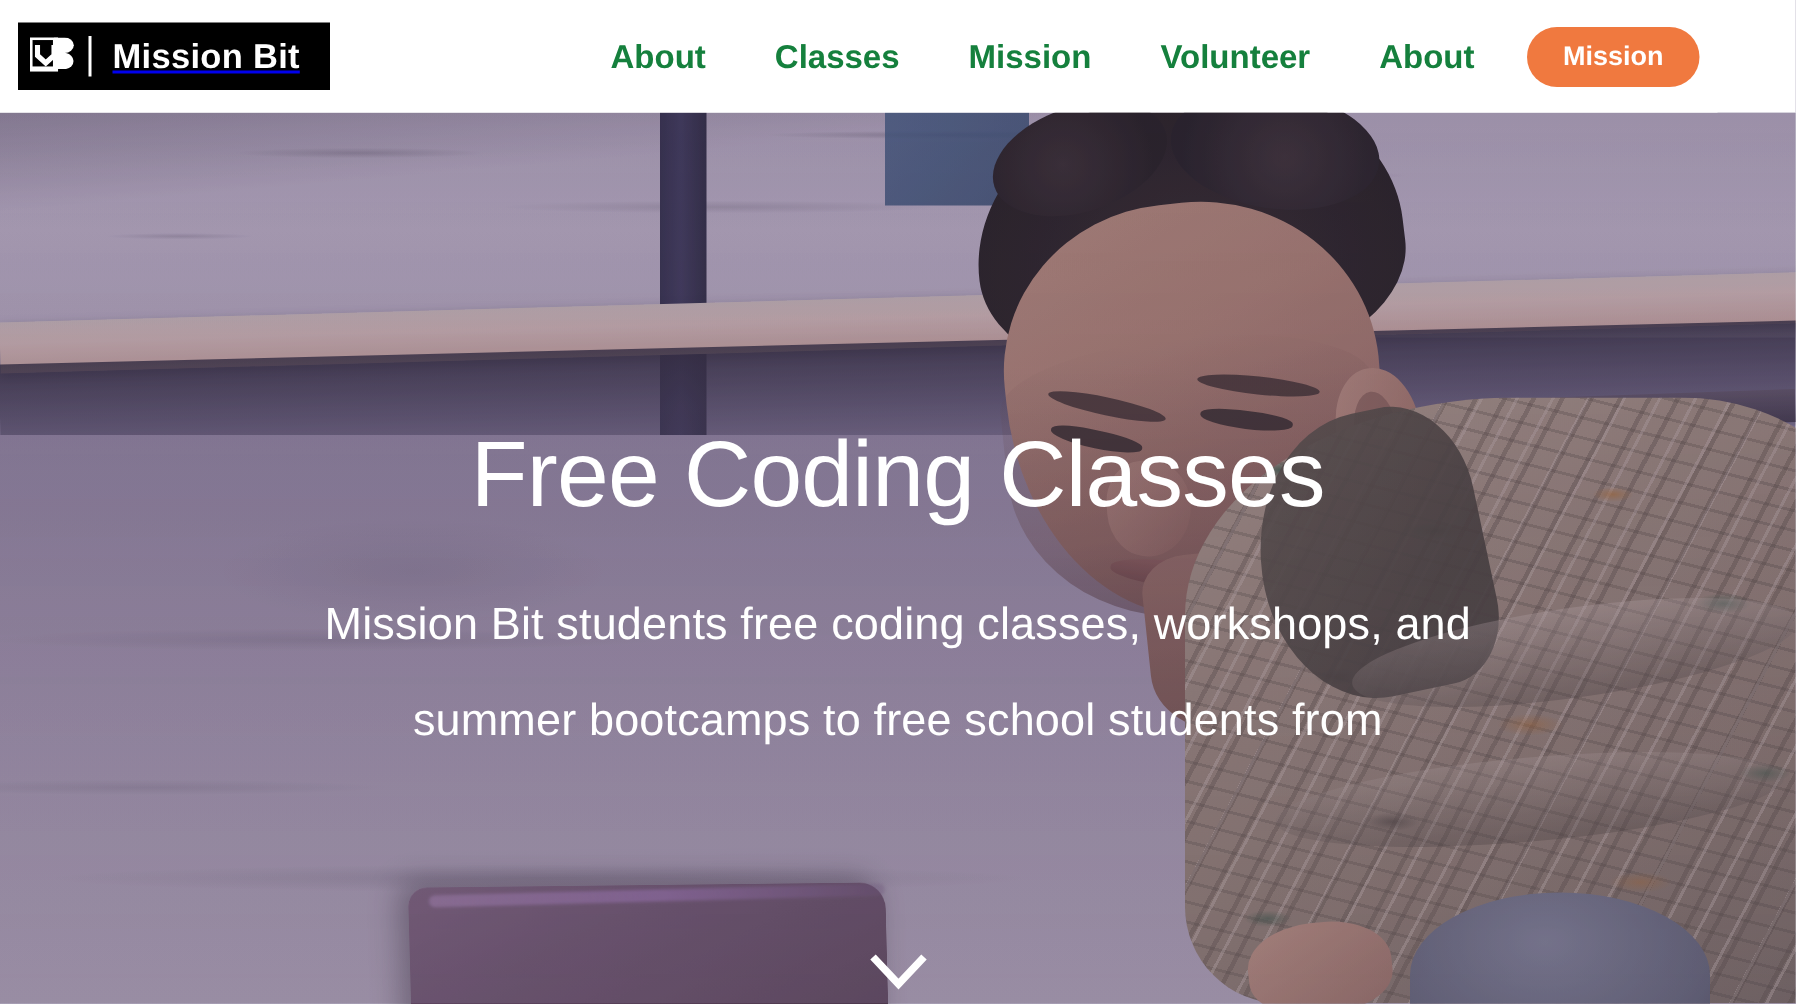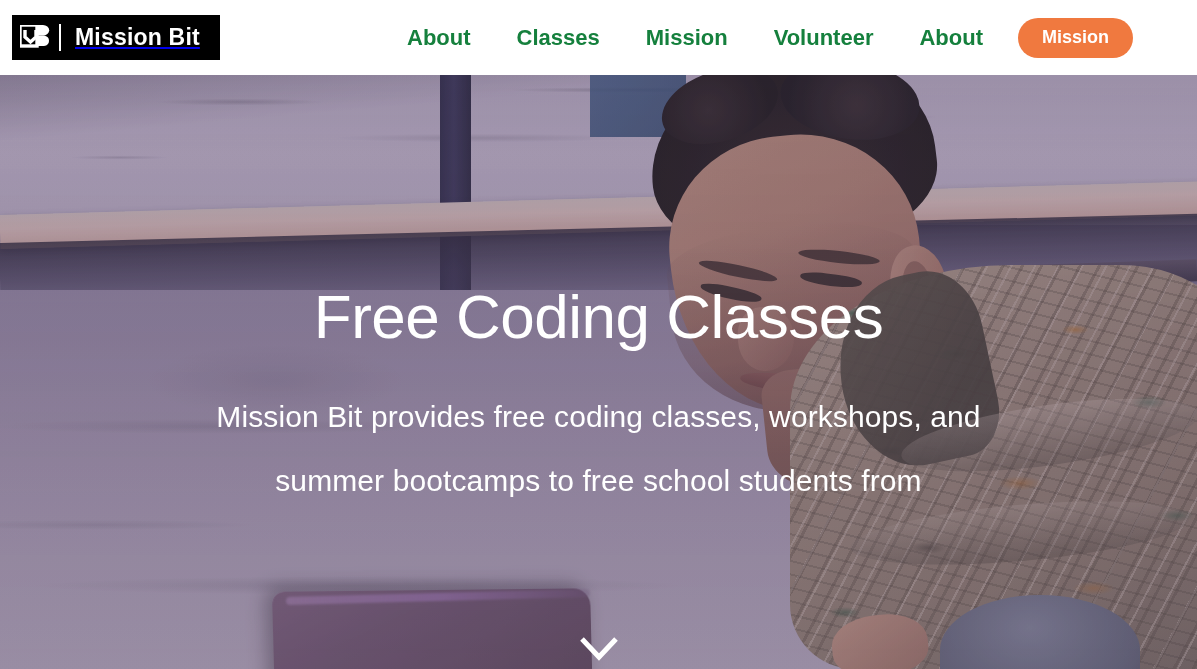--- a/index.html
+++ b/index.html
@@ -432,21 +432,21 @@
 
     </div>
 
     <div class="hero-overlay"></div>
     <div class="hero-overlay2"></div>
   </div>
 
   <div class="hero-content">
     <h1 class="hero-title">Free Coding Classes</h1>
     <p class="hero-sub">
-      <span>Mission Bit provides free coding classes, workshops, and</span><br>
+      <span>Mission Bit students free coding classes, workshops, and</span><br>
       <span>summer bootcamps to free school students from</span><br>
     </p>
   </div>
 
   <div class="scroll-indicator">
     <svg width="44" height="28" viewBox="0 0 44 28" aria-hidden="true">
       <path d="M5 4 L22 22 L39 4" fill="none" stroke="#ffffff" stroke-width="5" stroke-linecap="butt" stroke-linejoin="miter"></path>
     </svg>
   </div>
 </section>

